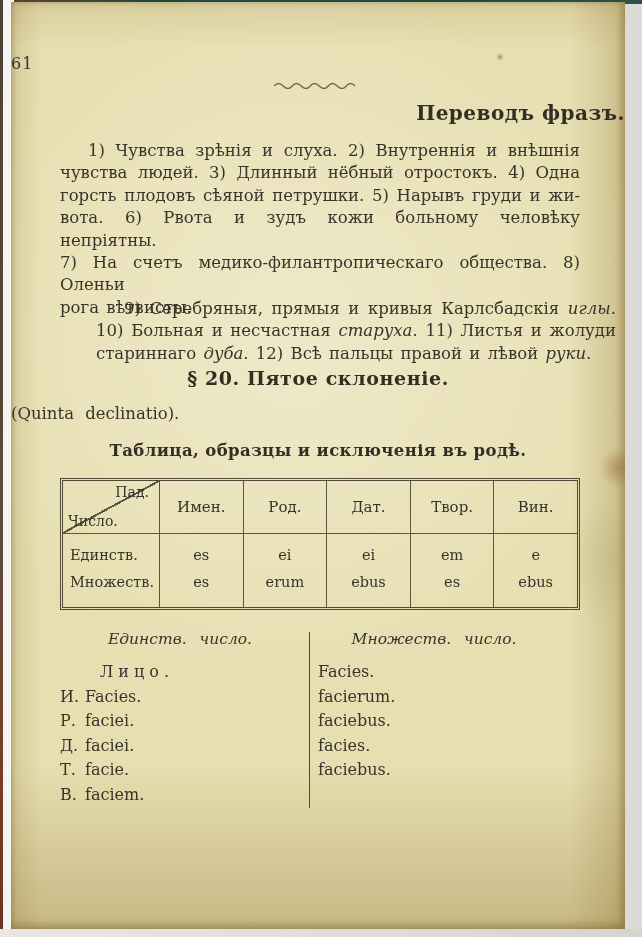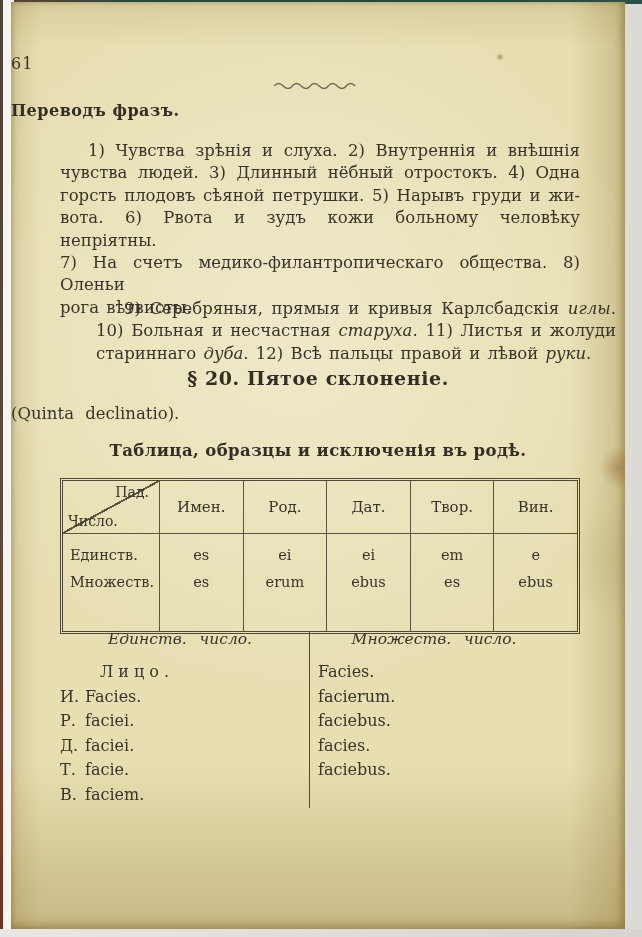--- a/index.html
+++ b/index.html
@@ -25,32 +25,32 @@
       radial-gradient(5px 5px at 489px 55px, rgba(120,80,40,.55), rgba(120,80,40,0) 80%),
       radial-gradient(90% 60% at 46% 36%, rgba(255,255,255,.30), rgba(255,255,255,0) 65%),
       linear-gradient(90deg, rgba(125,95,25,.16), rgba(125,95,25,0) 5%, rgba(125,95,25,0) 91%, rgba(125,95,25,.26) 100%),
       linear-gradient(180deg, rgba(125,95,25,.14), rgba(125,95,25,0) 5%, rgba(125,95,25,0) 82%, rgba(125,95,25,.30) 100%),
       #e7dfb2;
     box-shadow: inset -4px 0 7px rgba(110,85,25,.28), inset 0 -5px 8px rgba(110,85,25,.30), inset 2px 0 3px rgba(110,85,25,.12);
     color:#38342a;
   }
   .pagenum{position:absolute;top:52px;left:0;width:614px;font-size:16px;letter-spacing:1px;}
   .squiggle{position:absolute;top:79px;left:50%;transform:translateX(-52%);}
-  .page-title{position:absolute;top:99px;left:0;width:614px;text-align:left;font-size:16px;font-weight:bold;margin:0;letter-spacing:.5px;color:#322e24;}
+  .page-title{position:absolute;top:99px;left:0;width:614px;text-align:right;font-size:20px;font-weight:bold;margin:0;letter-spacing:.5px;color:#322e24;}
   .para{position:absolute;left:49px;width:520px;font-size:16.5px;line-height:22.4px;word-spacing:2px;}
   .para1{top:138px;}
   .para2{top:296px;margin-left:36px;}
   .tline{text-align:justify;text-align-last:justify;white-space:normal;}
   .tline.first{text-indent:28px;}
   .tline.last{text-align-last:left;}
   .section-heading{position:absolute;top:365px;left:0;width:614px;text-align:center;font-size:19px;font-weight:bold;margin:0;letter-spacing:.6px;color:#322e24;}
   .subheading{position:absolute;top:402px;left:0;width:614px;font-size:16.5px;word-spacing:6px;}
   .table-title{position:absolute;top:439px;left:0;width:614px;text-align:center;font-size:16.5px;font-weight:bold;margin:0;letter-spacing:.4px;color:#322e24;}
   .decl-table{
-    position:absolute;top:476px;left:49px;width:520px;height:156px;box-sizing:border-box;
+    position:absolute;top:476px;left:49px;width:520px;height:132px;box-sizing:border-box;
     border:3px double #4f4936;
     display:grid;grid-template-columns:96px repeat(5,1fr);grid-template-rows:53px 1fr;
   }
   .decl-table .th{
     border-left:1px solid #5a5440;border-bottom:1px solid #5a5440;
     display:flex;align-items:center;justify-content:center;font-size:15px;
   }
   .decl-table .corner{
     border-left:none;position:relative;
     background:linear-gradient(to bottom right, rgba(0,0,0,0) calc(50% - 1px), #5a5440 calc(50% - 1px), #5a5440 calc(50% + 1px), rgba(0,0,0,0) calc(50% + 1px));

